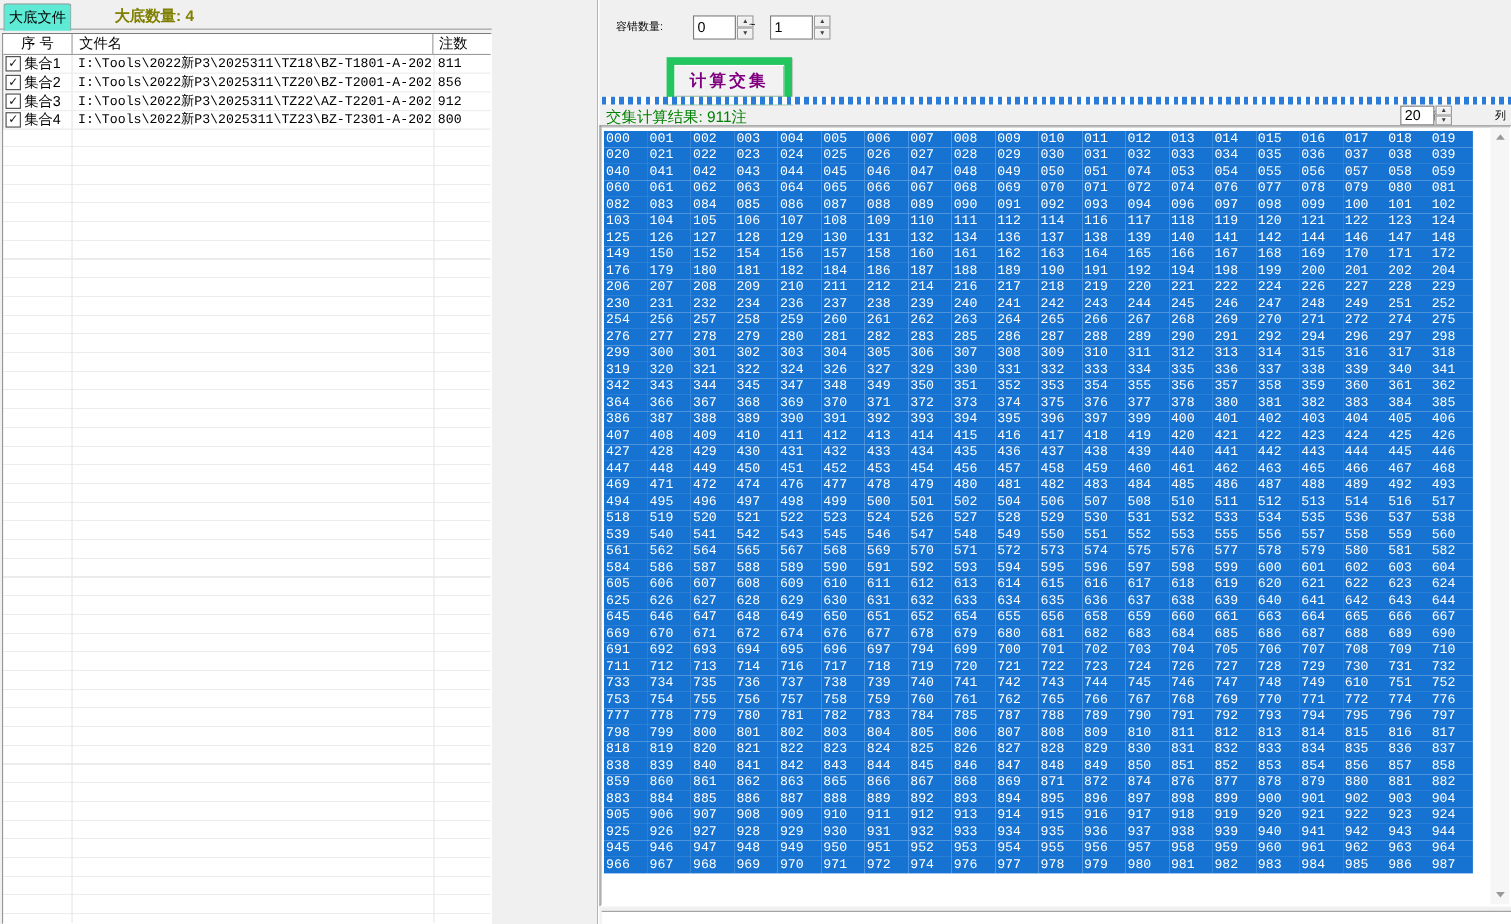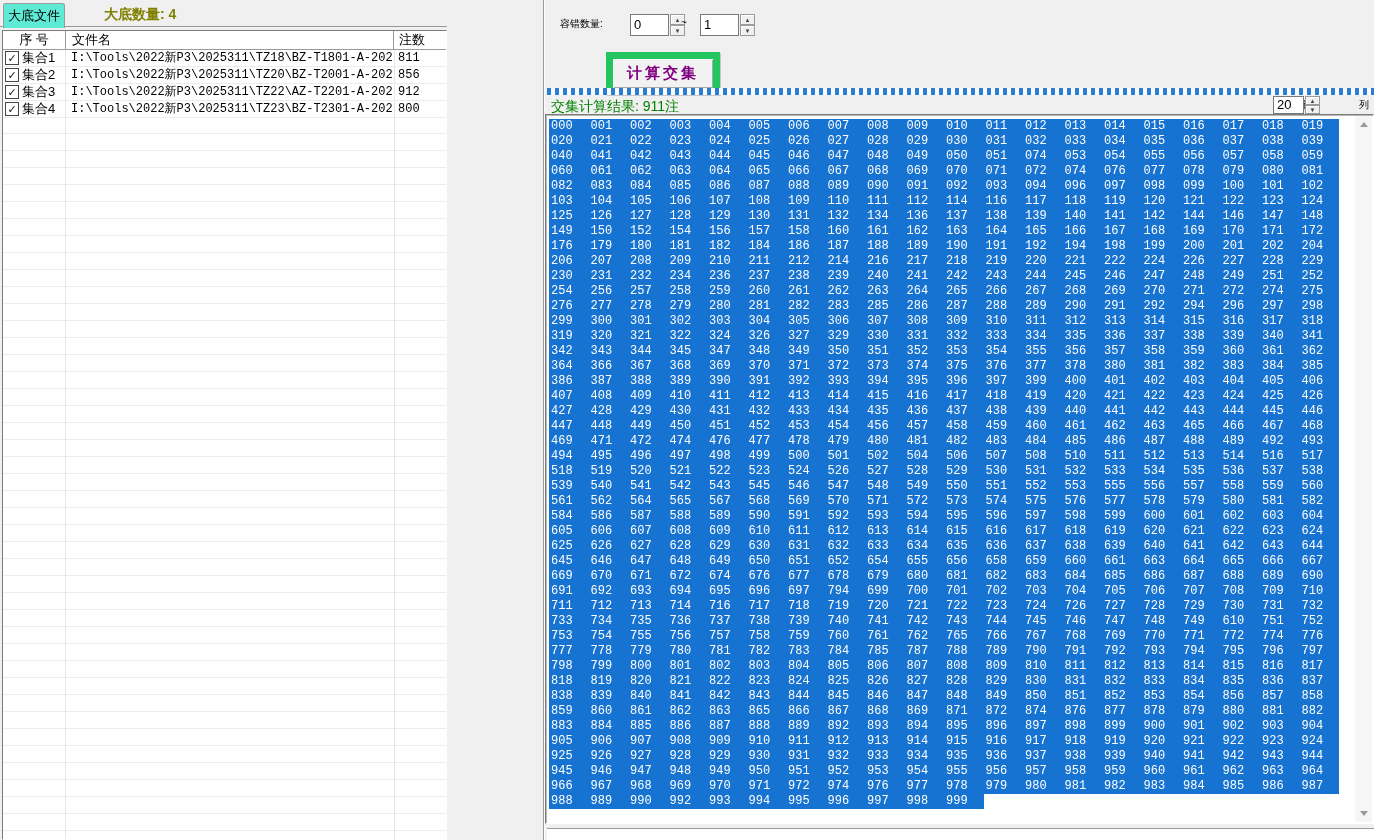--- a/index.html
+++ b/index.html
@@ -1148,33 +1148,20 @@
           <span class="num">979</span>
           <span class="num">980</span>
           <span class="num">981</span>
           <span class="num">982</span>
           <span class="num">983</span>
           <span class="num">984</span>
           <span class="num">985</span>
           <span class="num">986</span>
           <span class="num">987</span>
         </div>
-        <div class="grid-row">
-          <span class="num">988</span>
-          <span class="num">989</span>
-          <span class="num">990</span>
-          <span class="num">992</span>
-          <span class="num">993</span>
-          <span class="num">994</span>
-          <span class="num">995</span>
-          <span class="num">996</span>
-          <span class="num">997</span>
-          <span class="num">998</span>
-          <span class="num">999</span>
-        </div>
       </div>
     <div class="vscroll">
       <div class="varrow up">
           <div class="tri-up"></div>
         </div>
       <div class="varrow down">
           <div class="tri-down"></div>
         </div>
     </div>
   </div>

